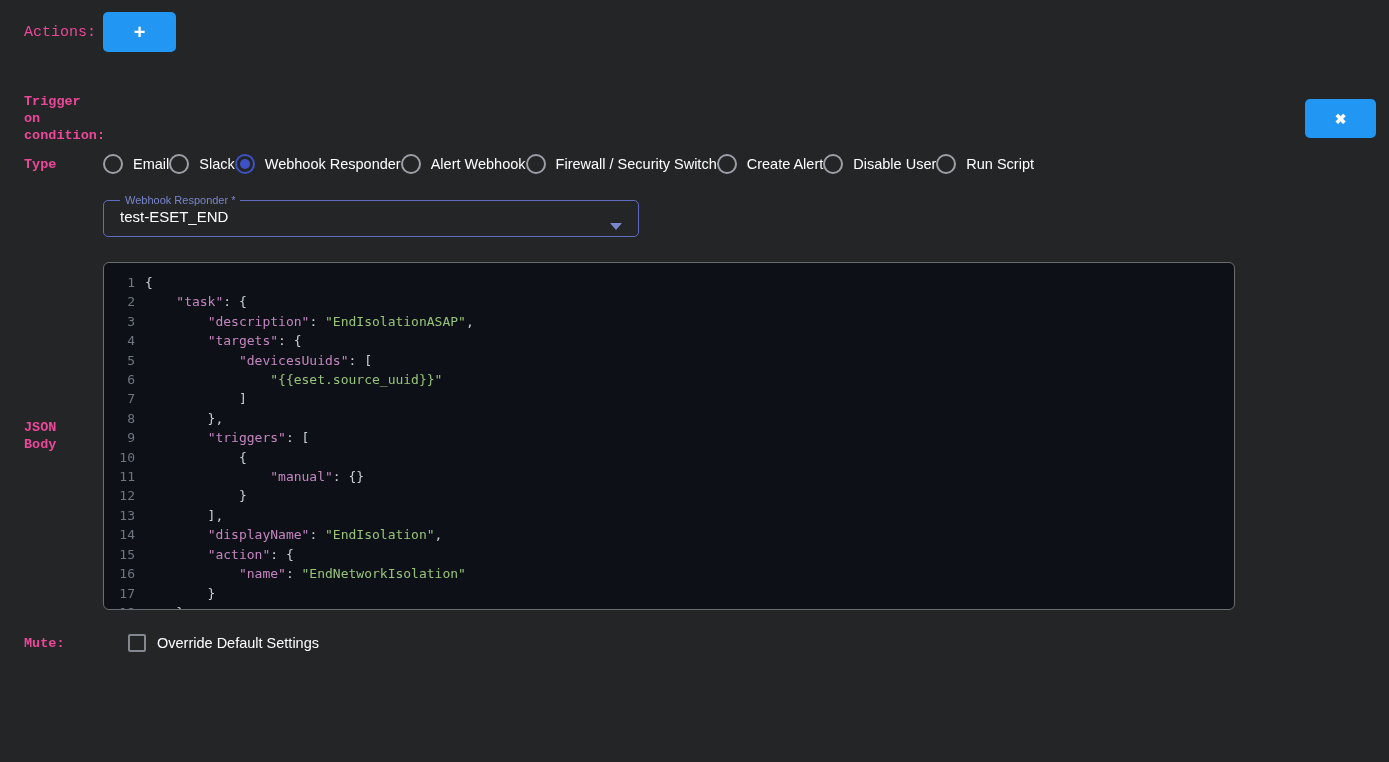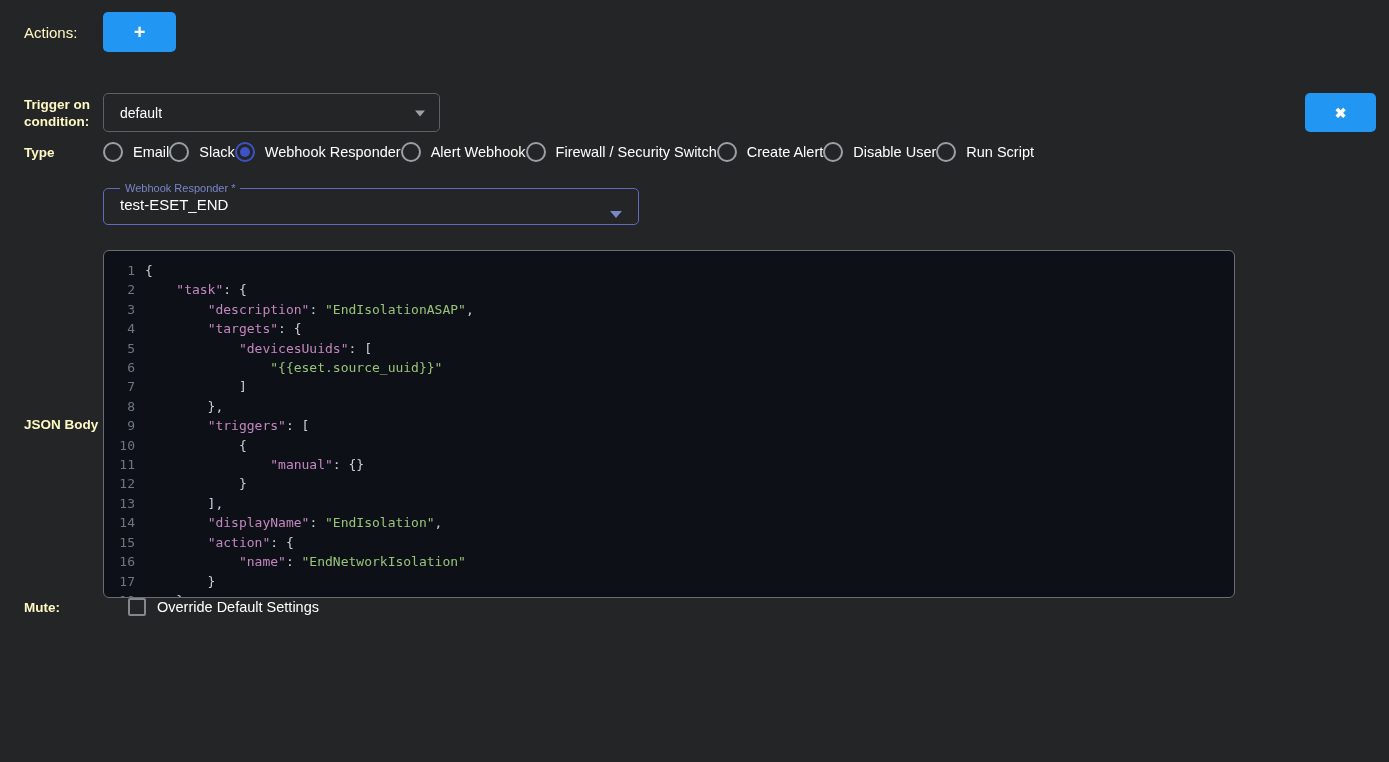--- a/index.html
+++ b/index.html
@@ -13,34 +13,35 @@
   .row {
     display: grid;
     grid-template-columns: 79px 1fr;
     padding-left: 24px;
     align-items: center;
   }
   .label-col {
     font-size: 13.5px;
     font-weight: bold;
     line-height: 17px;
-    color: #fef9c3;
-    padding-right: 4px;
+    color: #ec4899;
+    padding-right: 12px;
+    font-family: Liberation Mono, monospace;
   }
   .label-regular { font-size: 15px; font-weight: normal; }
   .content-col { display: flex; align-items: center; min-width: 0; }
 
   
   .row-actions { margin-top: 12px; }
   .row-trigger { margin-top: 41px; }
   .row-type    { margin-top: 10px; }
   .row-webhook { margin-top: 20px; }
   .row-path    { margin-top: 30px; }
   .row-json    { margin-top: 25px; }
-  .row-mute    { }
+  .row-mute    { margin-top: 24px; }
 
   
   .btn-blue {
     background: var(--accent-blue, #2196f3);
     border: none; border-radius: 5px;
     color: #fff; cursor: pointer;
     display: flex; align-items: center; justify-content: center;
   }
   .btn-add { width: 73px; height: 40px; font-size: 20px; font-weight: bold; }
   .btn-close { width: 71px; height: 39px; font-size: 14px; font-weight: bold; }
@@ -164,24 +165,20 @@
     <div class="content-col">
       <button class="btn-blue btn-add">
         <span>+</span>
       </button>
     </div>
   </div>
 
   <div class="row row-trigger">
     <div class="label-col">Trigger on condition:</div>
     <div class="content-col">
-      <div class="select-box">
-        <span>default</span>
-        <span class="caret-down"></span>
-      </div>
       <span class="spacer"></span>
       <button class="btn-blue btn-close close-btn-margin">
         <span>✖</span>
       </button>
     </div>
   </div>
 
   <div class="row row-type">
     <div class="label-col">Type</div>
     <div class="content-col">

